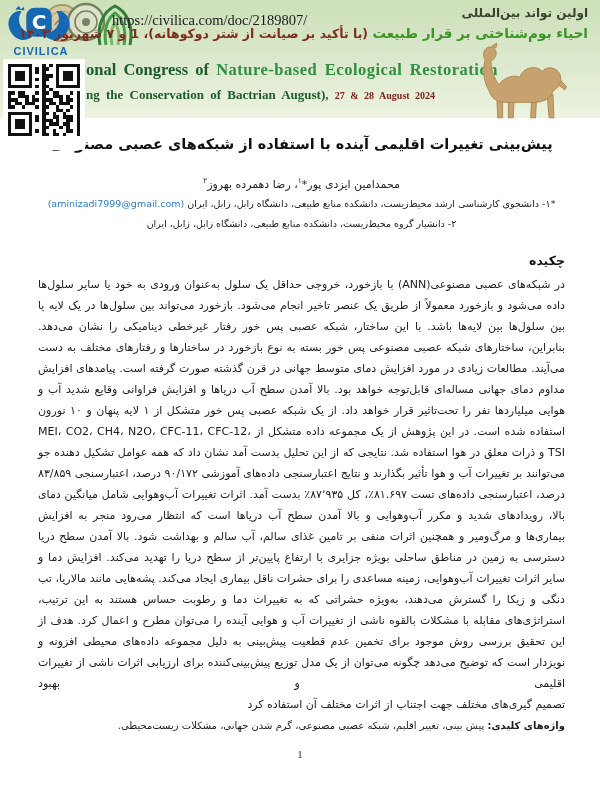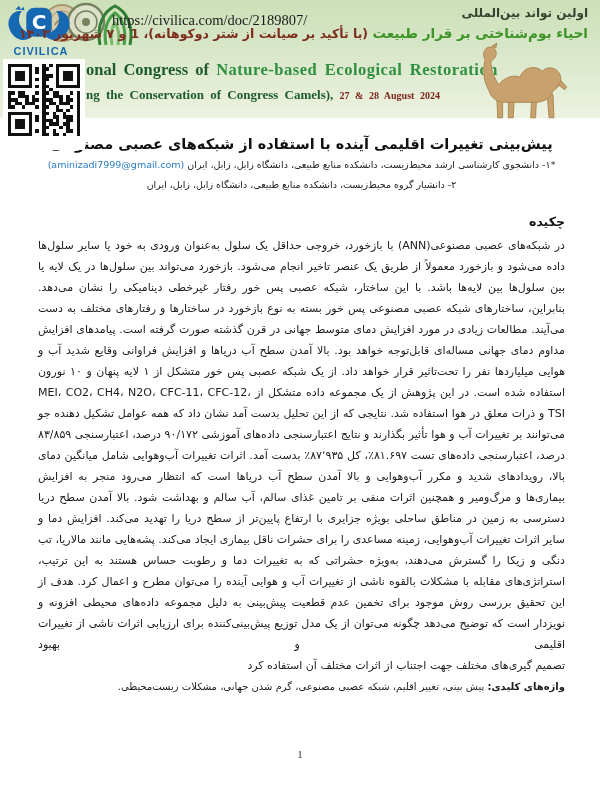--- a/index.html
+++ b/index.html
@@ -91,21 +91,21 @@
 
     <a class="doc-url" href="#">https://civilica.com/doc/2189807/</a>
 
     <div class="fa-head">
       <div class="fa-line1">اولین تواند بین‌المللی</div>
       <div class="fa-line2"><span class="fa-green">احیاء بوم‌شناختی بر قرار طبیعت</span><span class="fa-maroon"> (با تأکید بر صیانت از شتر دوکوهانه)، 1 و ۷ شهریور ۱۴۰۳</span></div>
     </div>
 
     <div class="en-head">
       <div class="en1"><span>onal Congress of </span><span class="hl">Nature-based Ecological Restoration</span></div>
-      <div class="en2"><span>ng the Conservation of Congress Camels), </span><span class="date">27 &amp; 28 August 2024</span></div>
+      <div class="en2"><span>ng the Conservation of Bactrian August), </span><span class="date">27 &amp; 28 August 2024</span></div>
     </div>
 
     <svg class="camel" width="126" height="78" viewBox="0 0 130 80">
       <g fill="#c8a26e" stroke="#ab8752" stroke-width="1">
         <path d="M40 56 L41 78 L46 78 L46 56 Z"></path>
         <path d="M52 58 L52 78 L57 78 L58 58 Z"></path>
         <path d="M76 58 L75 78 L80 78 L81 58 Z"></path>
         <path d="M92 54 L94 78 L99 78 L98 54 Z"></path>
         <path d="M103 36 L112 46 L110 49 L100 41 Z"></path>
         <path d="M28 18 C24 12 28 4 34 5 C40 6 41 13 37 17 L34 20 C34 28 37 36 42 44 C47 37 56 33 64 36 C67 26 80 23 87 30 C92 24 102 26 105 33 C108 40 104 47 98 50 C96 58 88 62 79 62 L48 62 C40 62 34 57 32 50 C27 42 25 30 28 18 Z"></path>
@@ -154,20 +154,21 @@
           <rect x="1" y="15" width="5" height="5" fill="#fff"></rect>
           <rect x="2" y="16" width="3" height="3" fill="#111"></rect>
       </g>
     </svg>
   </div>
 
   <div class="content">
 
     <h1 class="paper-title" style="margin:18px 0 0 0;">پیش‌بینی تغییرات اقلیمی آینده با استفاده از شبکه‌های عصبی مصنوعی</h1>
 
+    <div class="authors"><span>محمدامین ایزدی پور*</span><sup>۱</sup><span>، رضا دهمرده بهروز</span><sup>۲</sup></div>
 
     <div class="affil"><span>*۱- دانشجوی کارشناسی ارشد محیط‌زیست، دانشکده منابع طبیعی، دانشگاه زابل، زابل، ایران </span><span class="email" dir="ltr">(aminizadi7999@gmail.com)</span></div>
 
     <div class="affil" style="margin-top:2px;">۲- دانشیار گروه محیط‌زیست، دانشکده منابع طبیعی، دانشگاه زابل، زابل، ایران</div>
 
     <section class="abstract">
       <h2 class="abs-head" style="margin:0;">چکیده</h2>
       <p class="abs-body" style="margin-bottom:0;">در شبکه‌های عصبی مصنوعی(ANN) با بازخورد، خروجی حداقل یک سلول به‌عنوان ورودی به خود یا سایر سلول‌ها داده می‌شود و بازخورد معمولاً از طریق یک عنصر تاخیر انجام می‌شود. بازخورد می‌تواند بین سلول‌ها در یک لایه یا بین سلول‌ها بین لایه‌ها باشد. با این ساختار، شبکه عصبی پس خور رفتار غیرخطی دینامیکی را نشان می‌دهد. بنابراین، ساختارهای شبکه عصبی مصنوعی پس خور بسته به نوع بازخورد در ساختارها و رفتارهای مختلف به دست می‌آیند. مطالعات زیادی در مورد افزایش دمای متوسط جهانی در قرن گذشته صورت گرفته است. پیامدهای افزایش مداوم دمای جهانی مساله‌ای قابل‌توجه خواهد بود. بالا آمدن سطح آب دریاها و افزایش فراوانی وقایع شدید آب و هوایی میلیاردها نفر را تحت‌تاثیر قرار خواهد داد. از یک شبکه عصبی پس خور متشکل از ۱ لایه پنهان و ۱۰ نورون استفاده شده است. در این پژوهش از یک مجموعه داده متشکل از MEI، CO2، CH4، N2O، CFC-11، CFC-12، TSI و ذرات معلق در هوا استفاده شد. نتایجی که از این تحلیل بدست آمد نشان داد که همه عوامل تشکیل دهنده جو می‌توانند بر تغییرات آب و هوا تأثیر بگذارند و نتایج اعتبارسنجی داده‌های آموزشی ۹۰/۱۷۲ درصد، اعتبارسنجی ۸۳/۸۵۹ درصد، اعتبارسنجی داده‌های تست ۸۱.۶۹۷٪، کل ۸۷٬۹۳۵٪ بدست آمد. اثرات تغییرات آب‌وهوایی شامل میانگین دمای بالا، رویدادهای شدید و مکرر آب‌وهوایی و بالا آمدن سطح آب دریاها است که انتظار می‌رود منجر به افزایش بیماری‌ها و مرگ‌ومیر و همچنین اثرات منفی بر تامین غذای سالم، آب سالم و بهداشت شود. بالا آمدن سطح دریا دسترسی به زمین در مناطق ساحلی بویژه جزایری با ارتفاع پایین‌تر از سطح دریا را تهدید می‌کند. افزایش دما و سایر اثرات تغییرات آب‌وهوایی، زمینه مساعدی را برای حشرات ناقل بیماری ایجاد می‌کند. پشه‌هایی مانند مالاریا، تب دنگی و زیکا را گسترش می‌دهند، به‌ویژه حشراتی که به تغییرات دما و رطوبت حساس هستند به این ترتیب، استراتژی‌های مقابله با مشکلات بالقوه ناشی از تغییرات آب و هوایی آینده را می‌توان مطرح و اعمال کرد. هدف از این تحقیق بررسی روش موجود برای تخمین عدم قطعیت پیش‌بینی به دلیل مجموعه داده‌های محیطی افزونه و نویزدار است که توضیح می‌دهد چگونه می‌توان از یک مدل توزیع پیش‌بینی‌کننده برای ارزیابی اثرات ناشی از تغییرات اقلیمی و بهبود</p>
       <p class="abs-last" style="margin:0;">تصمیم گیری‌های مختلف جهت اجتناب از اثرات مختلف آن استفاده کرد</p>
       <p class="keywords" style="margin:0;"><span class="kw-label">واژه‌های کلیدی:</span><span> پیش بینی، تغییر اقلیم، شبکه عصبی مصنوعی، گرم شدن جهانی، مشکلات زیست‌محیطی.</span></p>

